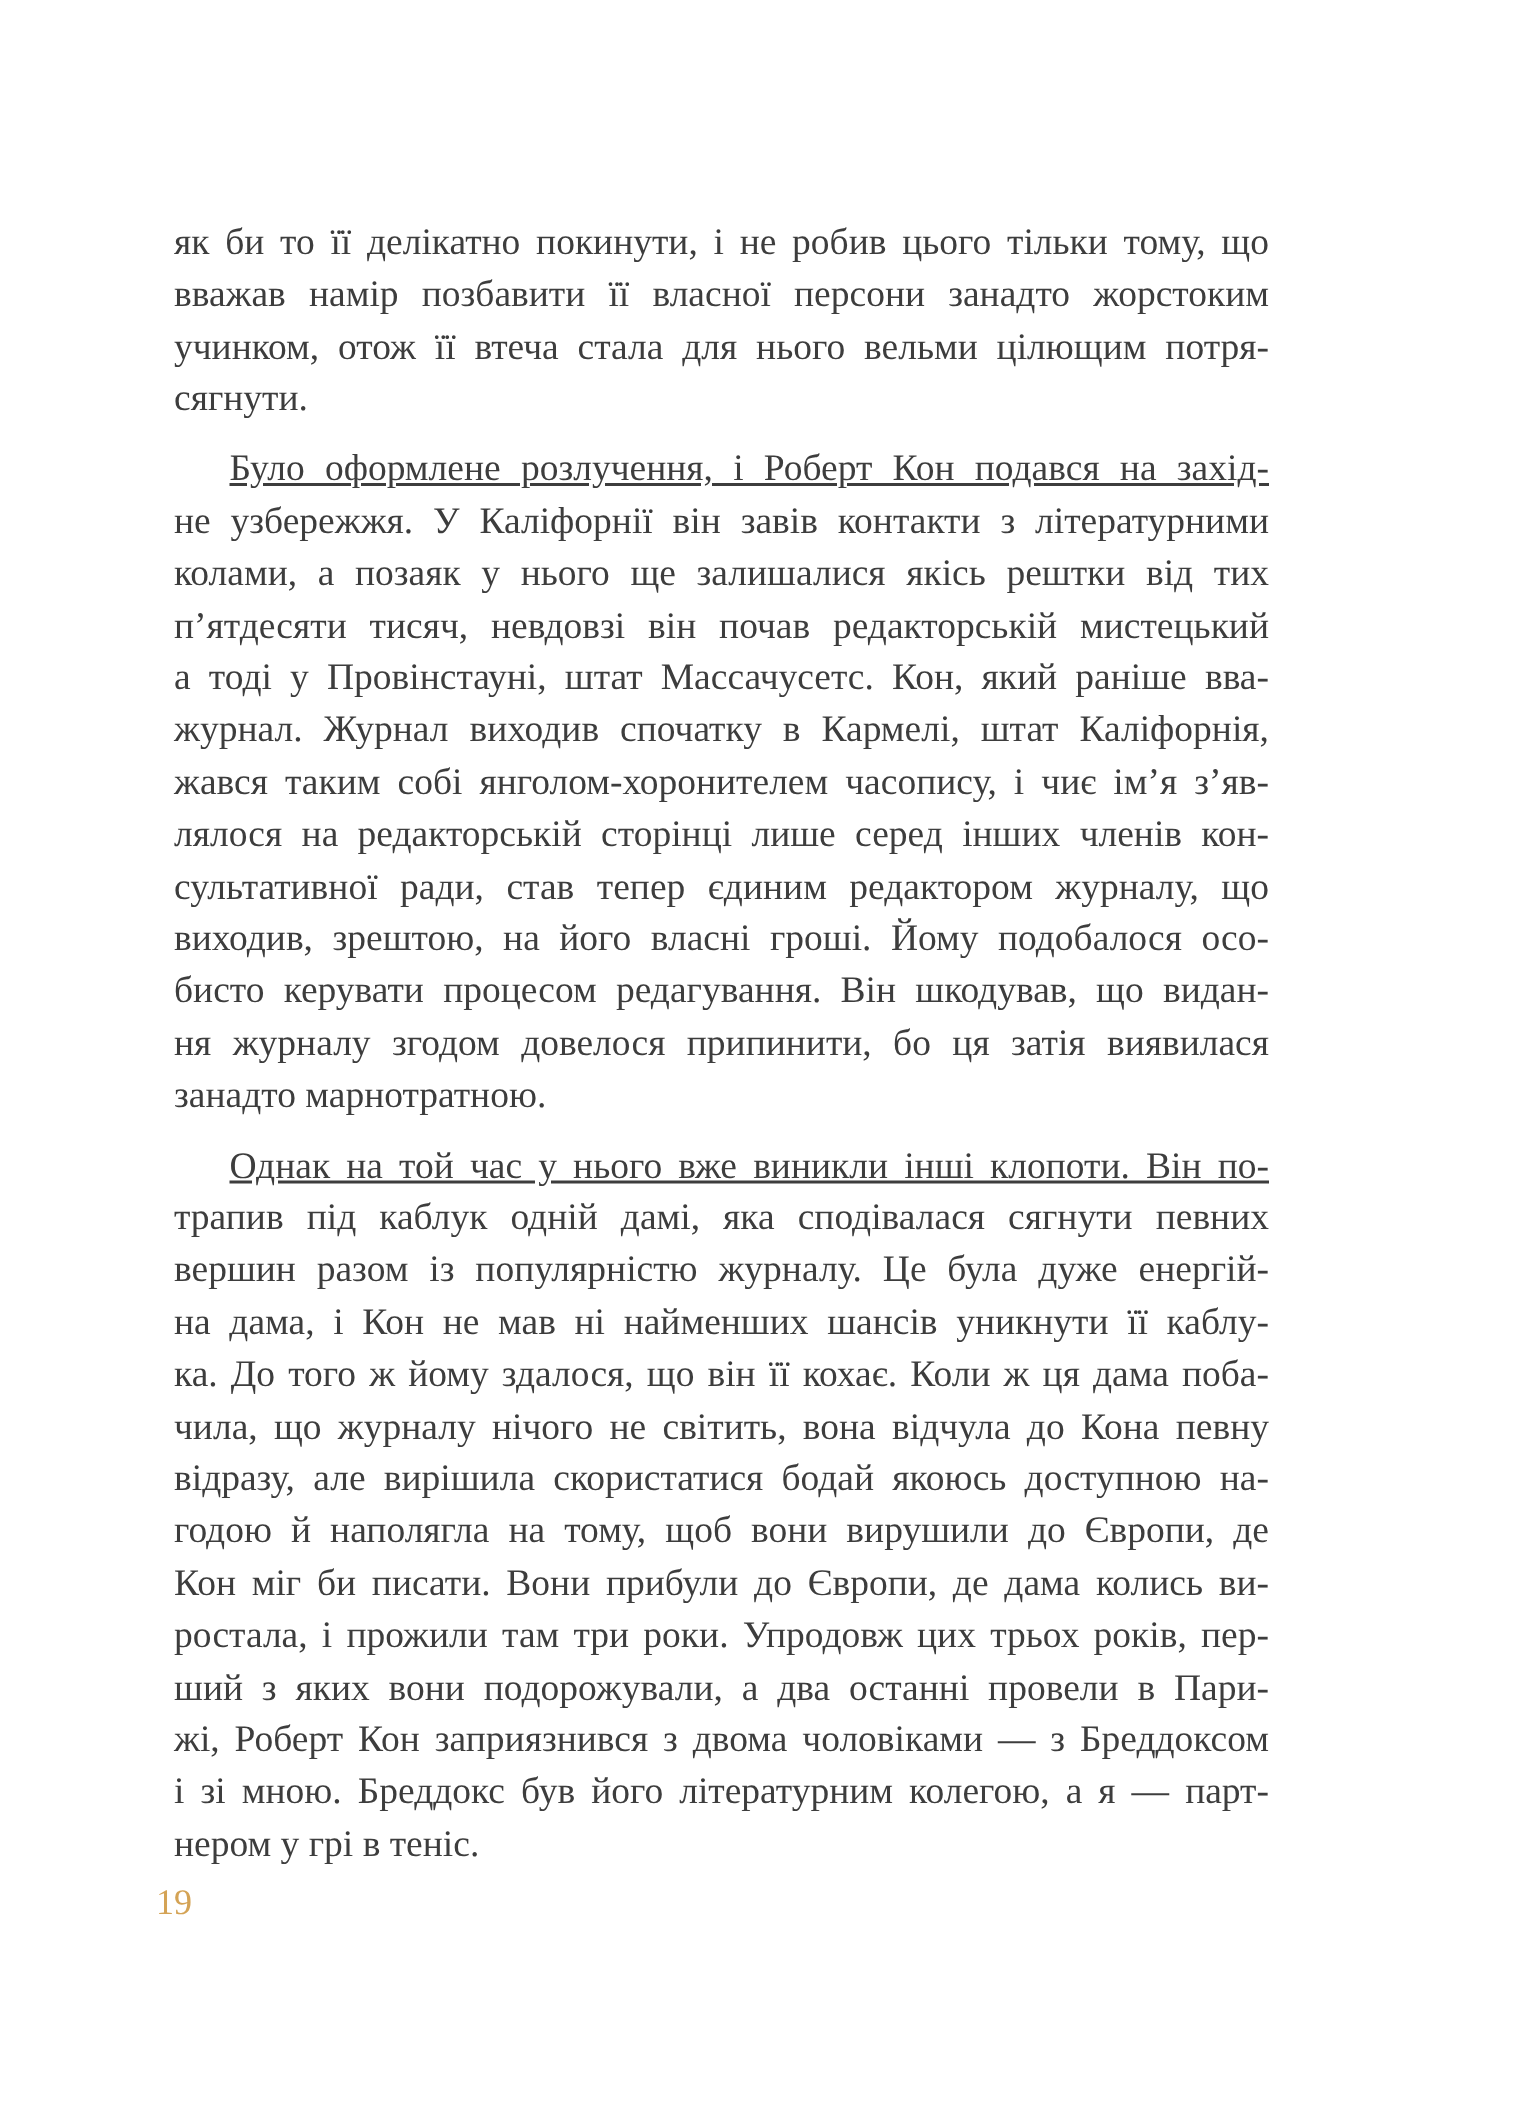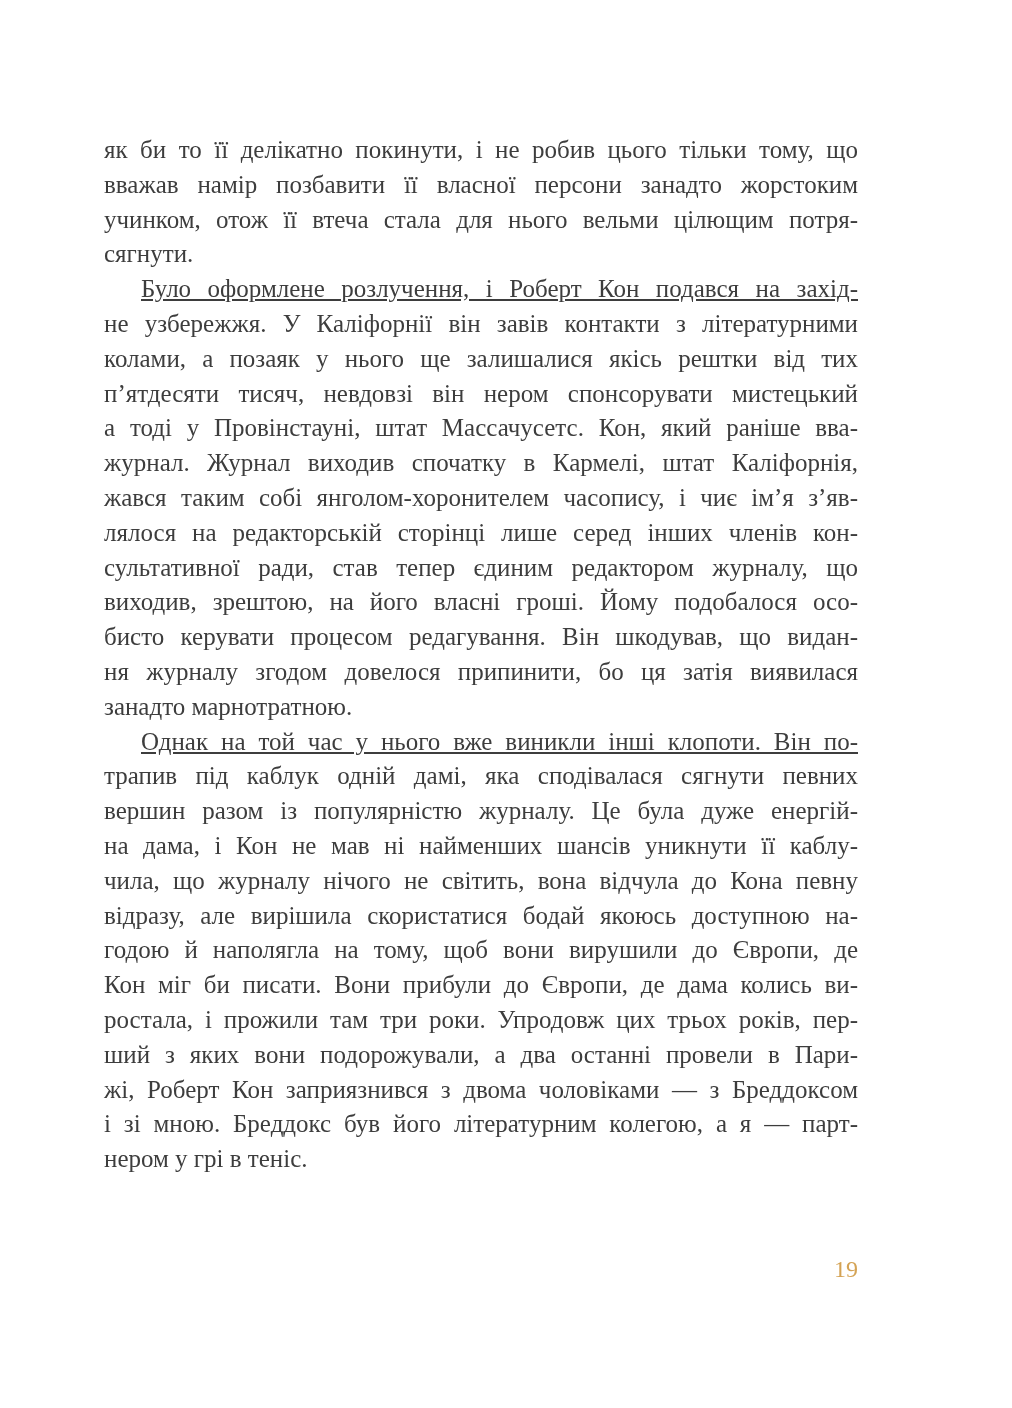--- a/index.html
+++ b/index.html
@@ -18,74 +18,75 @@
   }
   .text-block {
     position: absolute;
     left: 104px;
     top: 133px;
     width: 754px;
     color: #3d3d3d;
     font-size: 25px;
     line-height: 34.8px;
   }
-  .para { margin: 0; }
+  .para { margin: 12px; }
   .ln {
     text-align: justify;
     text-align-last: justify;
   }
   .ln.last {
     text-align-last: left;
   }
   .ln.indent {
     text-indent: 37px;
     text-decoration: underline;
   }
   .page-number {
     position: absolute;
     left: 104px;
     top: 1254px;
     width: 754px;
-    text-align: right;
+    text-align: left;
     color: #d4a355;
     font-size: 24px;
     line-height: 30px;
   }
 </style>
 </head>
 <body>
 
 <div class="page">
   <div class="text-block">
       <div class="para">
         <div class="ln">як би то її делікатно покинути, і не робив цього тільки тому, що</div>
         <div class="ln">вважав намір позбавити її власної персони занадто жорстоким</div>
         <div class="ln">учинком, отож її втеча стала для нього вельми цілющим потря-</div>
         <div class="ln last">сягнути.</div>
       </div>
       <div class="para">
         <div class="ln indent">Було оформлене розлучення, і Роберт Кон подався на захід-</div>
         <div class="ln">не узбережжя. У Каліфорнії він завів контакти з літературними</div>
         <div class="ln">колами, а позаяк у нього ще залишалися якісь рештки від тих</div>
-        <div class="ln">п’ятдесяти тисяч, невдовзі він нером спонсорувати мистецький</div>
+        <div class="ln">п’ятдесяти тисяч, невдовзі він почав редакторській мистецький</div>
         <div class="ln">а тоді у Провінстауні, штат Массачусетс. Кон, який раніше вва-</div>
         <div class="ln">журнал. Журнал виходив спочатку в Кармелі, штат Каліфорнія,</div>
         <div class="ln">жався таким собі янголом-хоронителем часопису, і чиє ім’я з’яв-</div>
         <div class="ln">лялося на редакторській сторінці лише серед інших членів кон-</div>
         <div class="ln">сультативної ради, став тепер єдиним редактором журналу, що</div>
         <div class="ln">виходив, зрештою, на його власні гроші. Йому подобалося осо-</div>
         <div class="ln">бисто керувати процесом редагування. Він шкодував, що видан-</div>
         <div class="ln">ня журналу згодом довелося припинити, бо ця затія виявилася</div>
         <div class="ln last">занадто марнотратною.</div>
       </div>
       <div class="para">
         <div class="ln indent">Однак на той час у нього вже виникли інші клопоти. Він по-</div>
         <div class="ln">трапив під каблук одній дамі, яка сподівалася сягнути певних</div>
         <div class="ln">вершин разом із популярністю журналу. Це була дуже енергій-</div>
         <div class="ln">на дама, і Кон не мав ні найменших шансів уникнути її каблу-</div>
+        <div class="ln">ка. До того ж йому здалося, що він її кохає. Коли ж ця дама поба-</div>
         <div class="ln">чила, що журналу нічого не світить, вона відчула до Кона певну</div>
         <div class="ln">відразу, але вирішила скористатися бодай якоюсь доступною на-</div>
         <div class="ln">годою й наполягла на тому, щоб вони вирушили до Європи, де</div>
         <div class="ln">Кон міг би писати. Вони прибули до Європи, де дама колись ви-</div>
         <div class="ln">ростала, і прожили там три роки. Упродовж цих трьох років, пер-</div>
         <div class="ln">ший з яких вони подорожували, а два останні провели в Пари-</div>
         <div class="ln">жі, Роберт Кон заприязнився з двома чоловіками — з Бреддоксом</div>
         <div class="ln">і зі мною. Бреддокс був його літературним колегою, а я — парт-</div>
         <div class="ln last">нером у грі в теніс.</div>
       </div>

